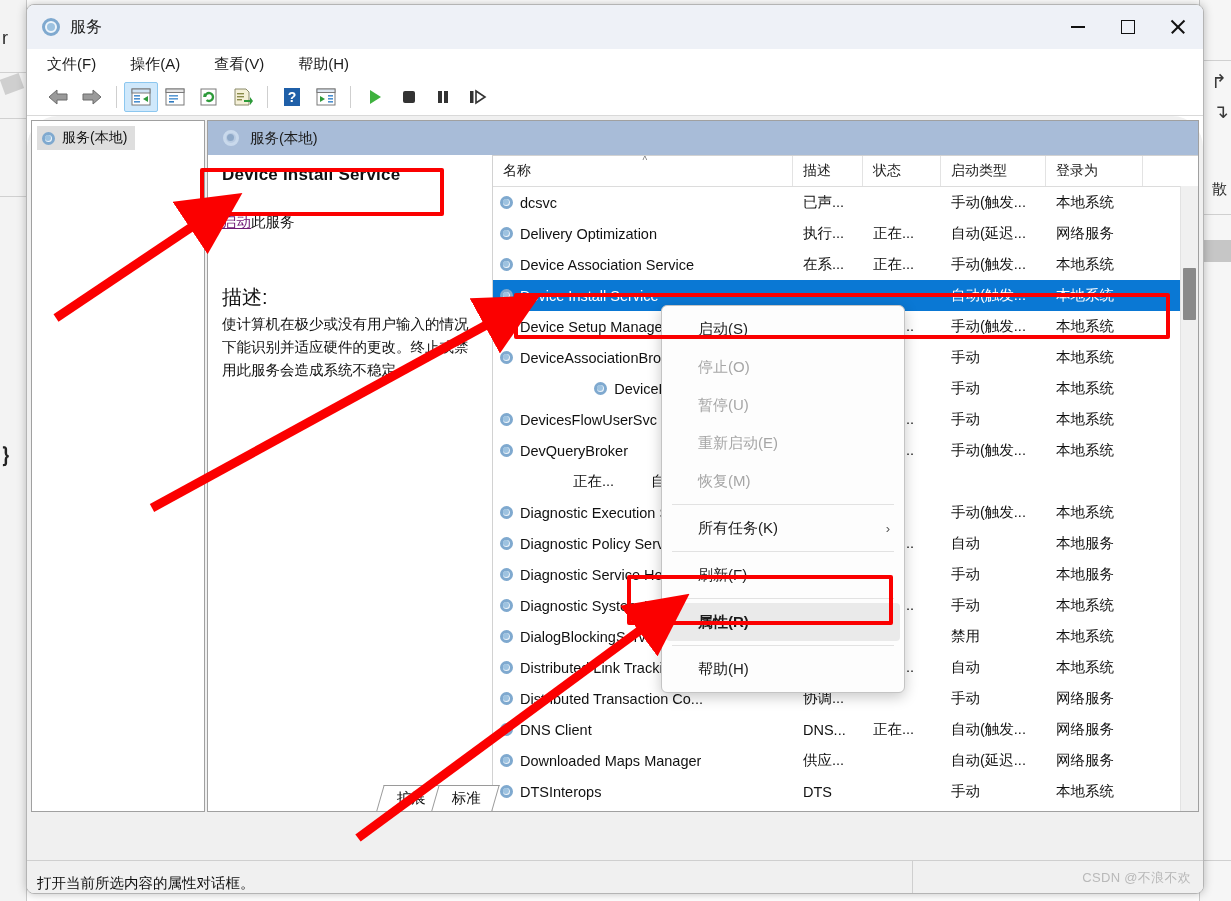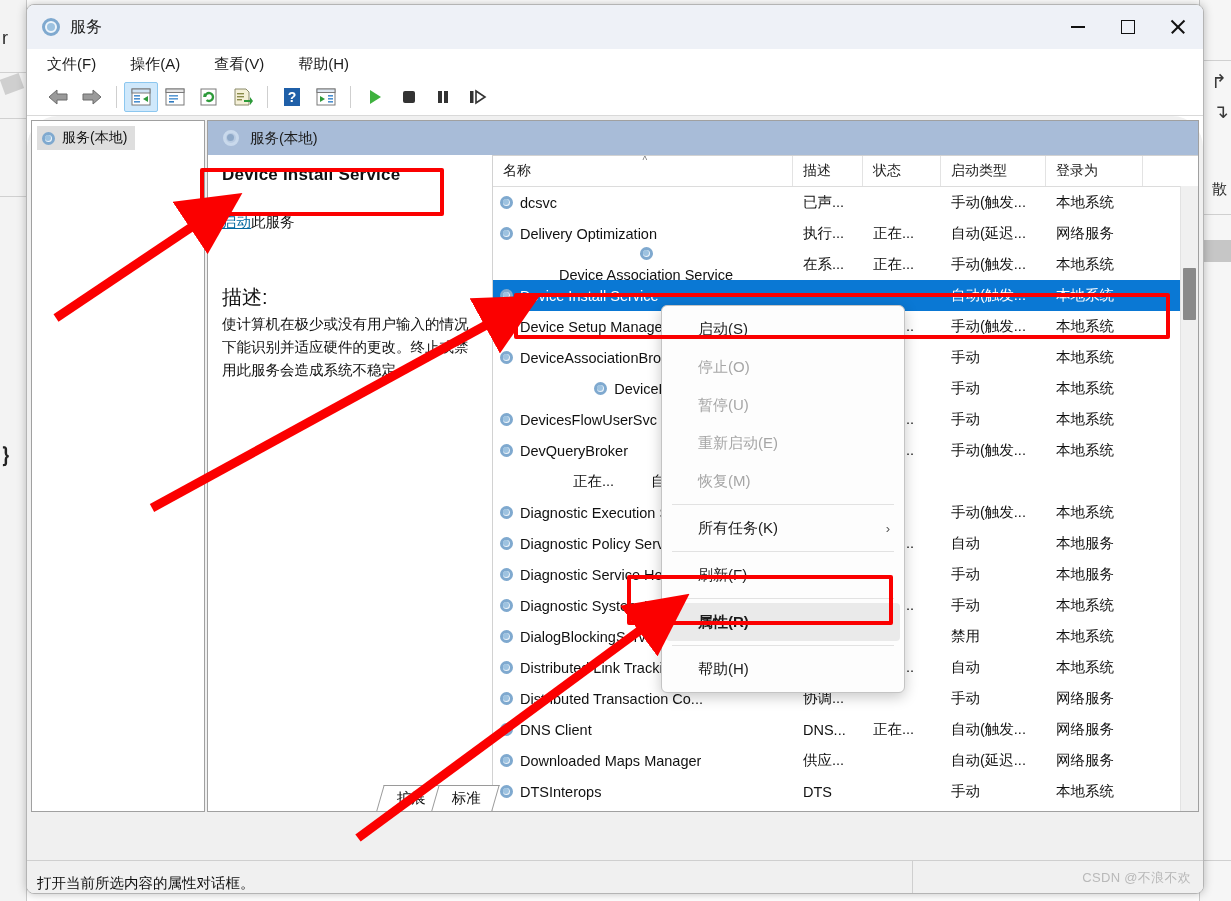--- a/index.html
+++ b/index.html
@@ -53,21 +53,21 @@
 
   
   .pane-head{height:34px;background:#a8bcd8;display:flex;align-items:center;position:relative;}
   .pane-head .ph-icon{margin-left:14px;margin-right:10px;width:18px;height:18px;position:relative;}
   .pane-head .ph-title{font-size:14.5px;color:#1b1b1b;}
 
   
   .detail{position:absolute;left:0;top:34px;width:284px;bottom:0;background:#fff;padding:10px 12px 0 14px;box-sizing:border-box;}
   .detail .svc-title{font-size:17px;font-weight:bold;color:#111;letter-spacing:.2px;}
   .detail .act{margin-top:28px;font-size:14.5px;color:#111;}
-  .detail .act a{color:#0369a1;text-decoration:underline;cursor:pointer;}
+  .detail .act a{color:#701a75;text-decoration:underline;cursor:pointer;}
   .detail .desc-label{margin-top:52px;font-size:20px;color:#111;}
   .detail .desc-body{margin-top:2px;font-size:14.5px;color:#111;line-height:23px;}
 
   
   .listwrap{position:absolute;left:284px;top:34px;right:0;bottom:0;background:#fff;border-top:1px solid #d2d2d2;border-left:1px solid #d2d2d2;overflow:hidden;}
   .colhead{display:flex;height:30px;background:#ffffff;border-bottom:1px solid #dcdcdc;position:relative;}
   .colhead .ch{font-size:14px;color:#1b1b1b;display:flex;align-items:center;padding-left:10px;box-sizing:border-box;border-right:1px solid #e3e3e3;position:relative;}
   .sortmark{position:absolute;left:50%;top:-1px;font-size:10px;color:#777;}
   .row{display:flex;height:31px;align-items:center;font-size:14.5px;color:#111;}
   .row.sel{background:#0a78d4;color:#fff;}
@@ -333,21 +333,21 @@
                   <span class="ring2" style="left:4px;top:4px;width:6px;height:6px;"></span>
                 </span>
                 <span class="txt">Delivery Optimization</span>
               </div>
               <div class="cell" style="width: 70px;">执行...</div>
               <div class="cell" style="width: 78px;">正在...</div>
               <div class="cell" style="width: 105px;">自动(延迟...</div>
               <div class="cell" style="width: 97px;">网络服务</div>
             </div>
             <div class="row">
-              <div class="cell name" style="width: 300px; flex-direction: column;">
+              <div class="cell name" style="width: 300px;">
                 <span class="gear small">
                   <span class="ring"></span>
                   <span class="ring2" style="left:4px;top:4px;width:6px;height:6px;"></span>
                 </span>
                 <span class="txt">Device Association Service</span>
               </div>
               <div class="cell" style="width: 70px;">在系...</div>
               <div class="cell" style="width: 78px;">正在...</div>
               <div class="cell" style="width: 105px;">手动(触发...</div>
               <div class="cell" style="width: 97px;">本地系统</div>

